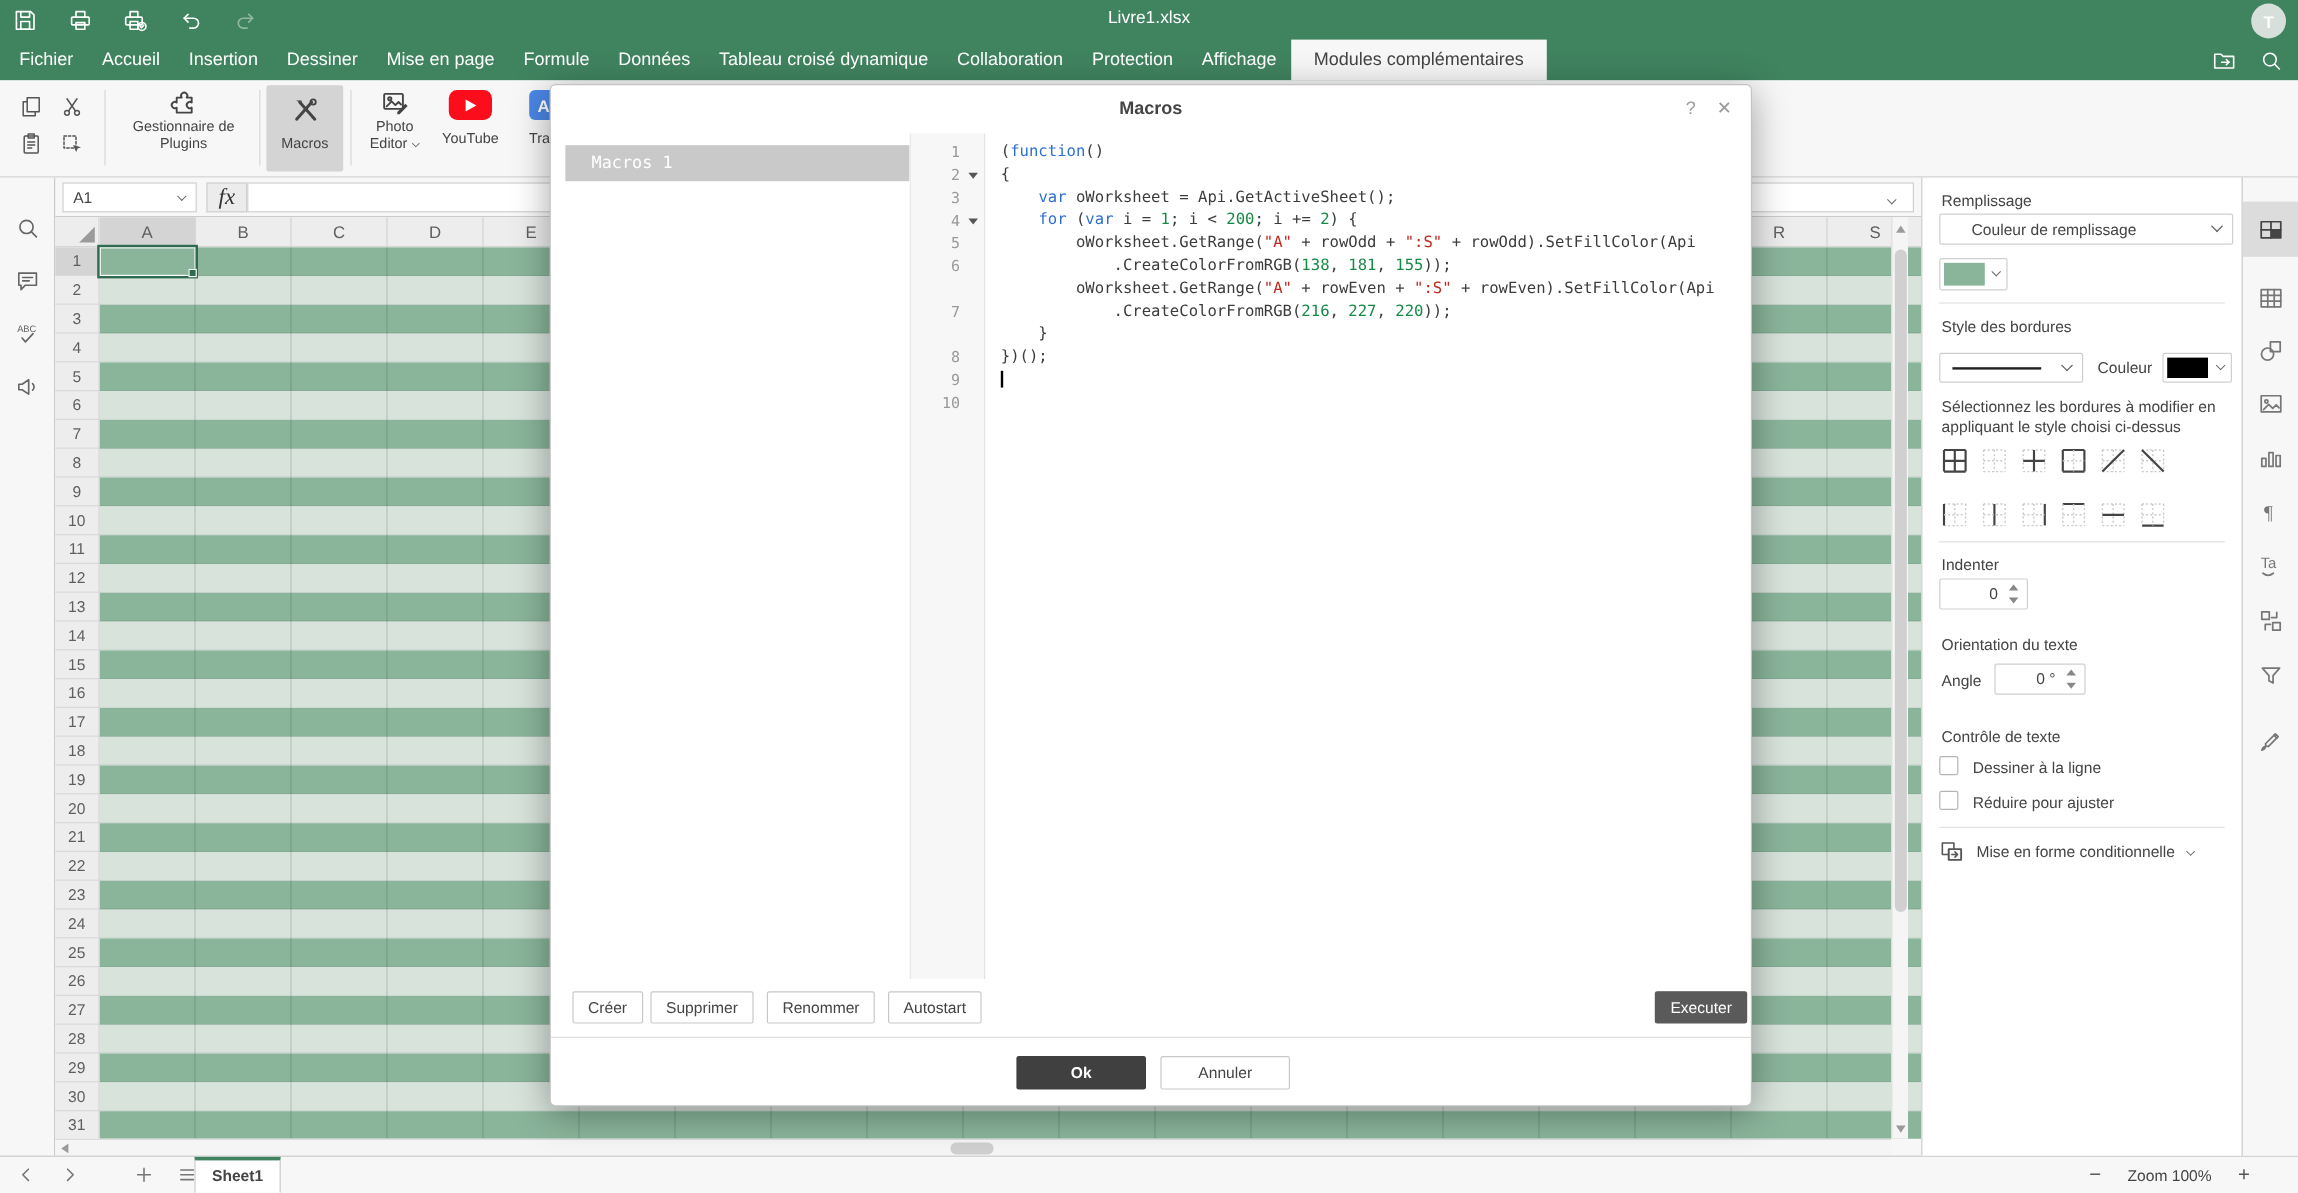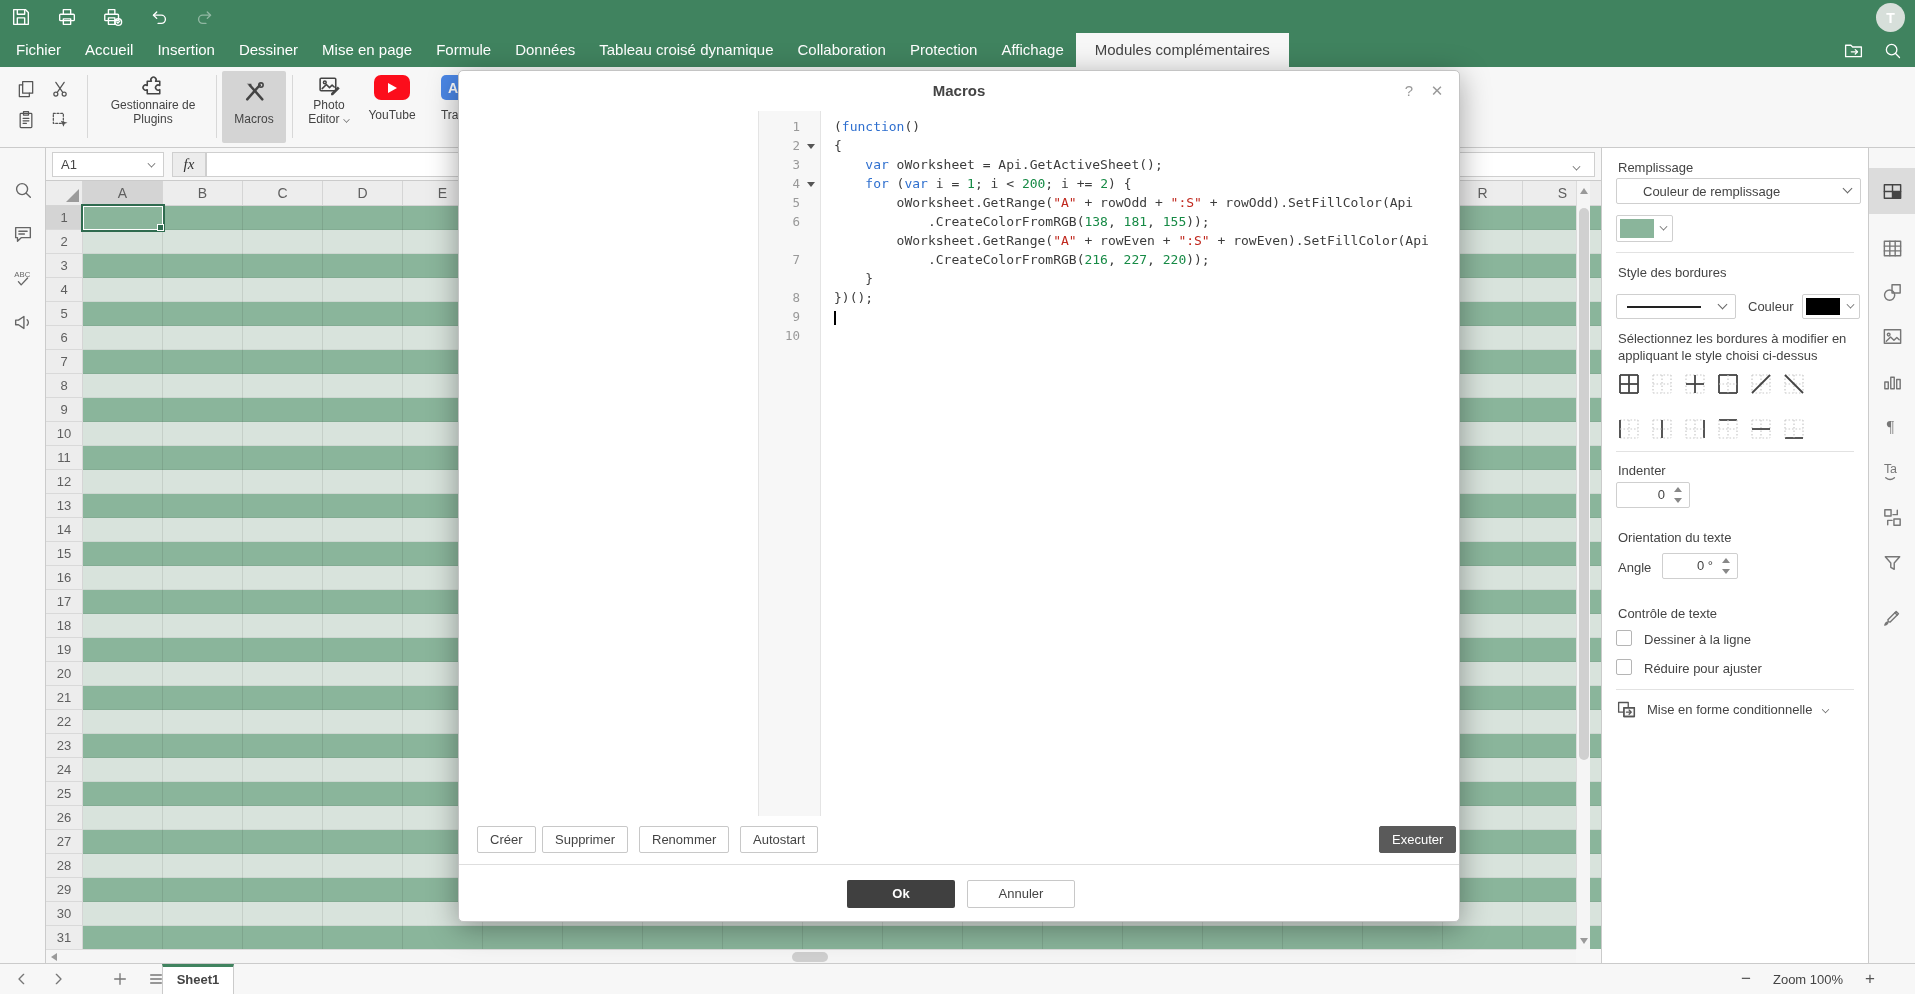--- a/index.html
+++ b/index.html
@@ -29,21 +29,21 @@
   .tbtn .ic { width:25px; height:25px; color:#444; }
   #btn-macros { background:#d4d4d4; border-radius:2px; }
   .yt-badge { width:36px; height:25px; background:#fc0d1b; border-radius:7px; display:flex; align-items:center; justify-content:center; }
   .yt-tri { width:0; height:0; border-left:9px solid #fff; border-top:5.5px solid transparent; border-bottom:5.5px solid transparent; }
   .tr-badge { width:25px; height:25px; background:#4b87e6; border-radius:5px; color:#fff; font-size:14px; font-weight:bold; display:flex; align-items:center; justify-content:center; }
 
   
   #formula { position:absolute; left:46px; top:148px; width:1555px; height:33px; background:#f7f7f7; border-bottom:1px solid #cbcbcb; }
   #namebox { position:absolute; left:6px; top:4px; width:112px; height:25px; background:#fff; border:1px solid #cfcfcf; font-size:13px; color:#444; padding:4px 8px; }
   #namebox .chev { position:absolute; right:8px; top:7px; }
-  #fxbtn { position:absolute; left:126px; top:4px; width:34px; height:25px; background:#ececec; border:1px solid #cfcfcf; font-family:"Liberation Serif", serif; font-style:italic; font-size:15px; text-align:center; line-height:23px; color:#333; }
+  #fxbtn { position:absolute; left:126px; top:4px; width:34px; height:25px; background:#ececec; border:1px solid #cfcfcf; font-family:"Liberation Serif", serif; font-style:italic; font-size:19px; text-align:center; line-height:23px; color:#333; }
   #fxfield { position:absolute; left:160px; top:4px; right:6px; height:25px; background:#fff; border:1px solid #cfcfcf; }
   #fx-collapse { position:absolute; right:14px; top:10px; }
   .chev { display:inline-block; width:7px; height:7px; border-right:1.6px solid #666; border-bottom:1.6px solid #666; transform:rotate(45deg); }
 
   
   #leftrail { position:absolute; left:0; top:148px; width:46px; height:815px; background:#f7f7f7; border-right:1px solid #cbcbcb; }
   #leftrail .ic { position:absolute; left:12px; width:22px; height:22px; color:#666; }
 
   
   #corner { position:absolute; left:46px; top:181px; width:37px; height:25px; background:#ededed; border-right:1px solid #d5d5d5; border-bottom:1px solid #d5d5d5; }
@@ -153,20 +153,21 @@
         </svg></span>
     <span class="ic"><svg viewBox="0 0 24 24" fill="none" stroke="currentColor" stroke-width="1.5" stroke-linecap="round" stroke-linejoin="round">
           <path d="M6 10h8.5a4.5 4.5 0 0 1 0 9H11"></path>
           <path d="M9.5 6.5L6 10l3.5 3.5"></path>
         </svg></span>
     <span class="ic dim"><svg viewBox="0 0 24 24" fill="none" stroke="currentColor" stroke-width="1.5" stroke-linecap="round" stroke-linejoin="round">
           <path d="M18 10H9.5a4.5 4.5 0 0 0 0 9H13"></path>
           <path d="M14.5 6.5L18 10l-3.5 3.5"></path>
         </svg></span>
   </div>
+  <div id="doc-title">Livre1.xlsx</div>
   <div id="avatar">T</div>
   <div id="menu-row">
       <div class="mtab">Fichier</div>
       <div class="mtab">Accueil</div>
       <div class="mtab">Insertion</div>
       <div class="mtab">Dessiner</div>
       <div class="mtab">Mise en page</div>
       <div class="mtab">Formule</div>
       <div class="mtab">Données</div>
       <div class="mtab">Tableau croisé dynamique</div>
@@ -626,20 +627,23 @@
         </svg></span>
     </div>
 </div>
 
 <div id="dialog">
   <div id="dlg-header">
     <div id="dlg-title">Macros</div>
     <div id="dlg-help">?</div>
     <div id="dlg-close">✕</div>
   </div>
+  <div id="macrolist">
+      <div class="mli sel">Macros 1</div>
+    </div>
   <div id="editor">
     <div id="gutter">
         <div class="gl">1</div>
         <div class="gl">2<i class="fold"></i></div>
         <div class="gl">3</div>
         <div class="gl">4<i class="fold"></i></div>
         <div class="gl">5</div>
         <div class="gl">6</div>
         <div class="gl"></div>
         <div class="gl">7</div>

